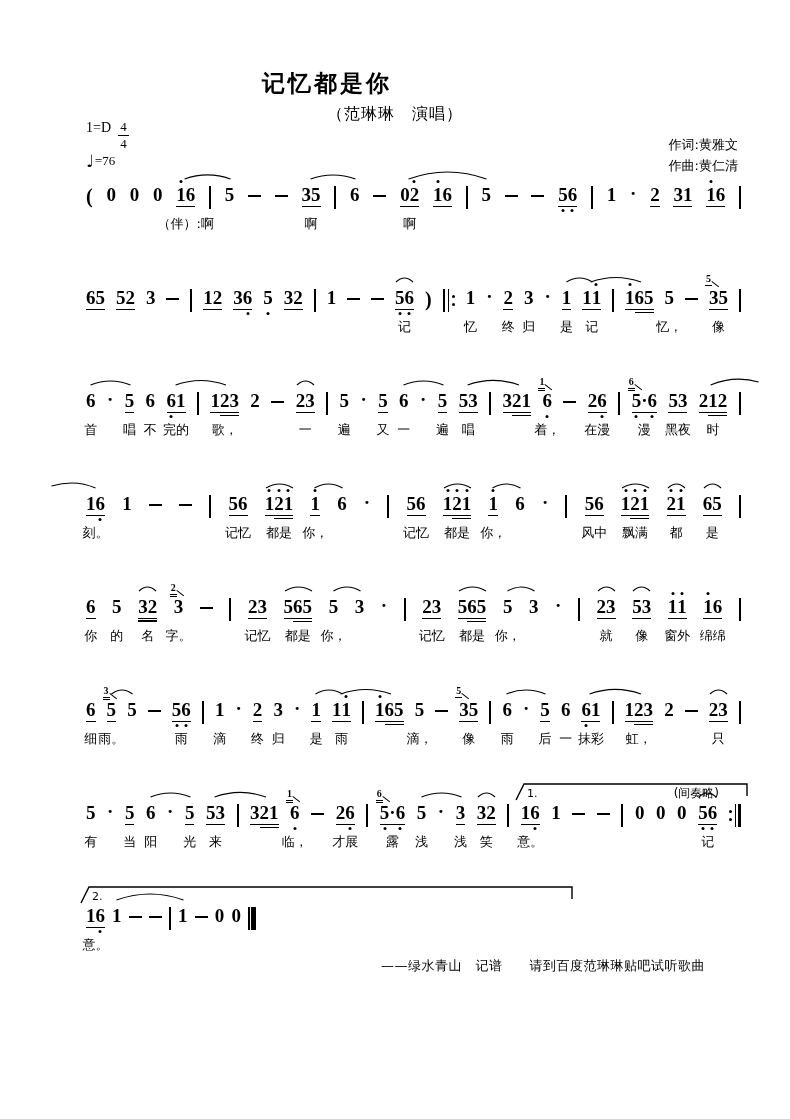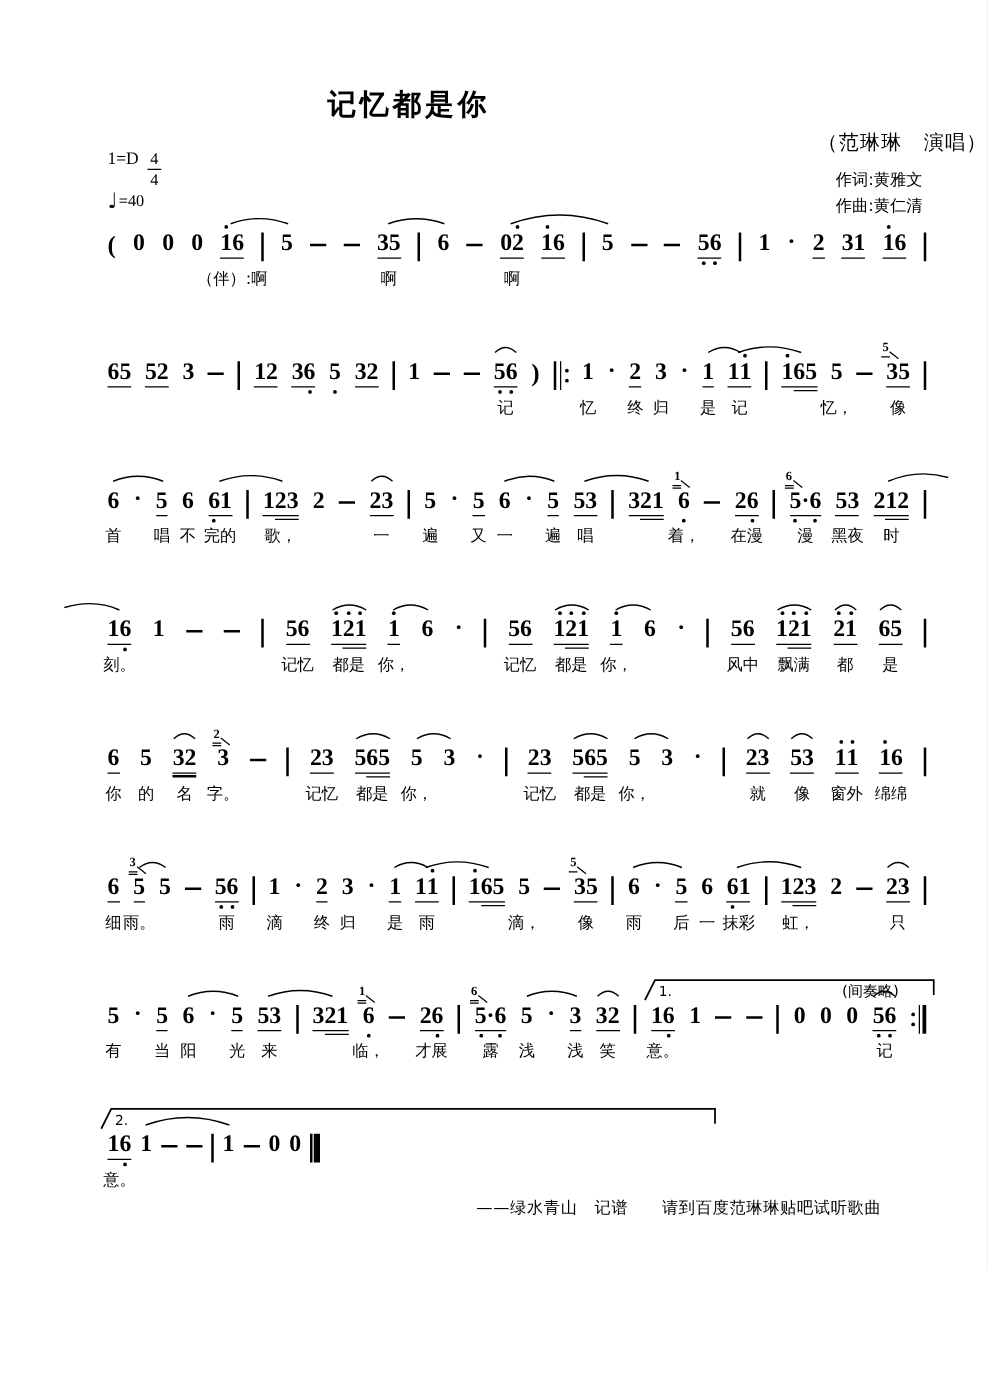--- a/index.html
+++ b/index.html
@@ -1,20 +1,20 @@
 <!DOCTYPE html>
 <html><head>
 <meta charset="utf-8">
 <style>
   html,body{margin:0;padding:0;background:#e8e8e8;}
   .page{position:relative;width:790px;height:1119px;background:#ffffff;margin:0 auto;overflow:hidden;
         font-family:"DejaVu Sans",sans-serif;color:#000;}
   .title{position:absolute;top:68px;left:0;width:654px;text-align:center;
          font-size:23px;font-weight:700;letter-spacing:3px;}
-  .subtitle{position:absolute;top:104px;left:0;width:790px;text-align:right;
+  .subtitle{position:absolute;top:104px;left:0;width:790px;text-align:center;
             font-size:16px;letter-spacing:1px;}
   .credits{position:absolute;top:134px;right:52px;font-size:13px;line-height:1.65;text-align:left;}
   .keyblock{position:absolute;top:120px;left:86px;font-size:14px;
             font-family:"Liberation Serif","DejaVu Serif",serif;}
   .keyrow{display:flex;gap:7px;}
   .frac{display:inline-flex;flex-direction:column;align-items:center;font-size:13px;line-height:1.05;font-weight:400;}
   .frac .fl{width:11px;height:1px;background:#000;margin:1px 0;}
   .tempo{margin-top:3px;font-size:13px;display:flex;align-items:center;}
   .tempo .nq{font-family:"DejaVu Sans",sans-serif;font-size:17px;line-height:14px;margin-right:1px;}
   .sheet{position:absolute;top:170px;left:86px;width:655px;}
@@ -70,21 +70,21 @@
     <div class="keyrow">
       <span>1=D</span>
       <span class="frac">
           <span>4</span>
           <span class="fl"></span>
           <span>4</span>
         </span>
     </div>
     <div class="tempo">
       <span class="nq">♩</span>
-        <span>=40</span>
+        <span>=76</span>
     </div>
   </div>
   <div id="sheet" class="sheet">
       <div class="system">
         <div class="row">
           <span class="tok paren">(</span>
           <span class="tok"><span class="tx"><span class="c">0</span></span></span>
           <span class="tok"><span class="tx"><span class="c">0</span></span></span>
           <span class="tok"><span class="tx"><span class="c">0</span></span></span>
           <span class="tok"><span class="tx u1"><span class="c da">1</span><span class="c">6</span></span><span class="ly">（伴）:啊</span></span>

